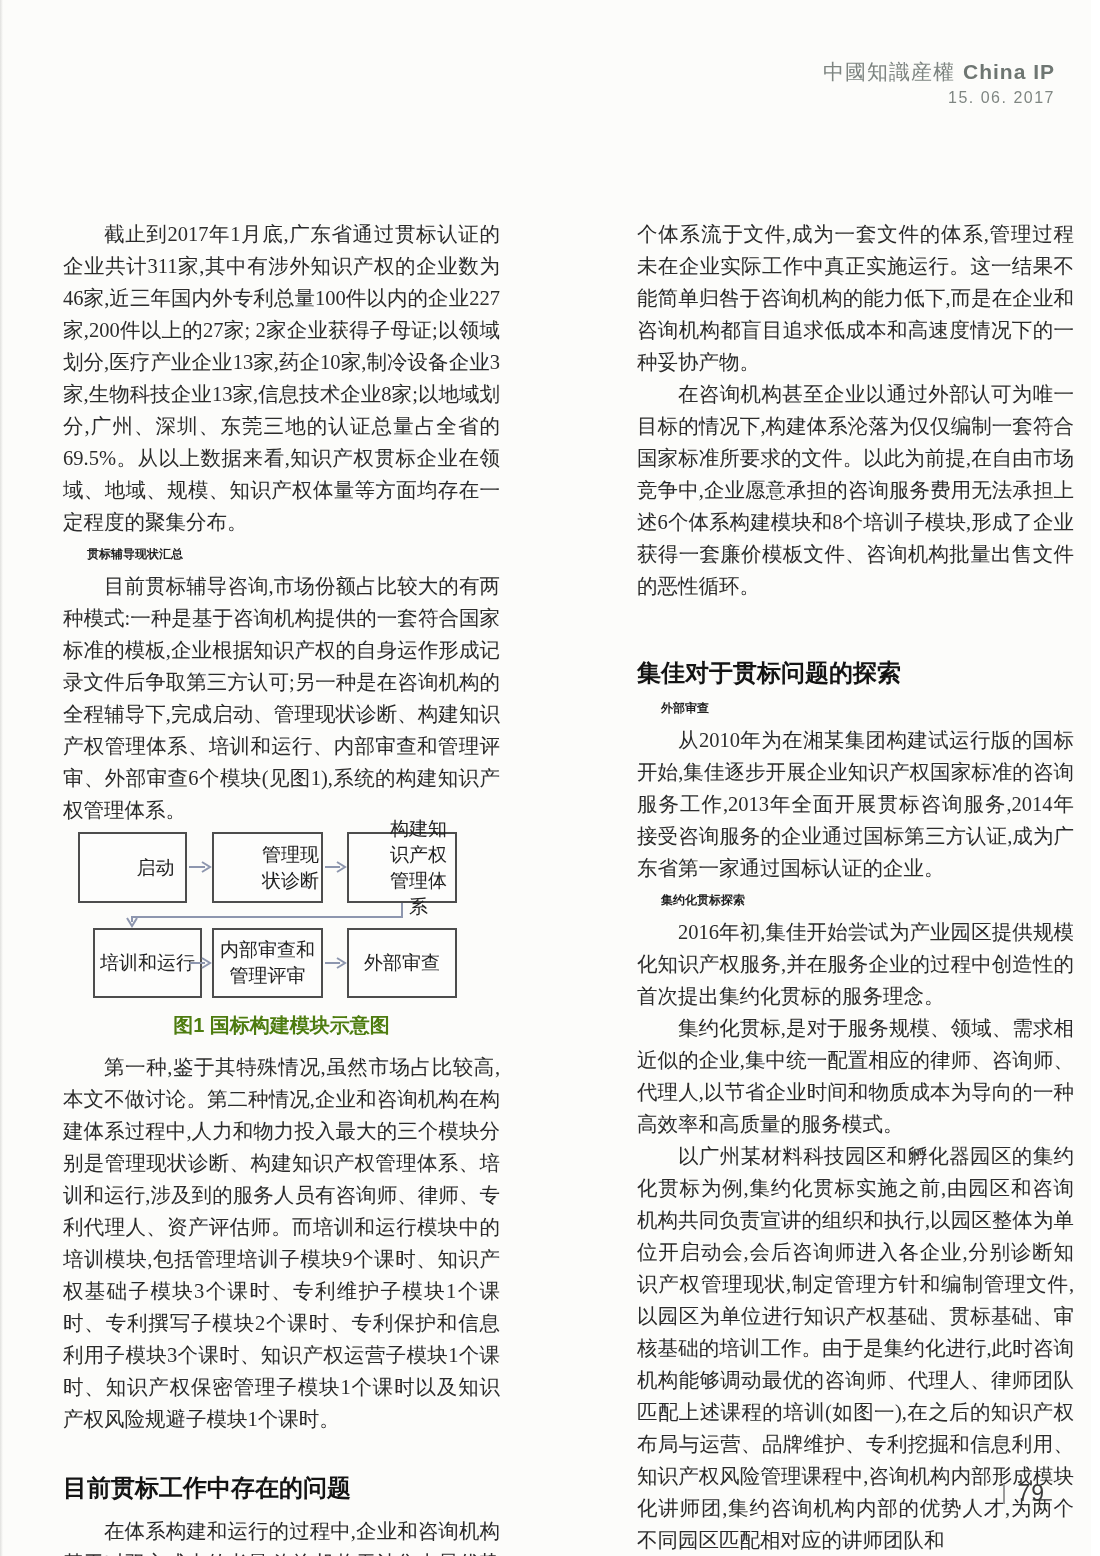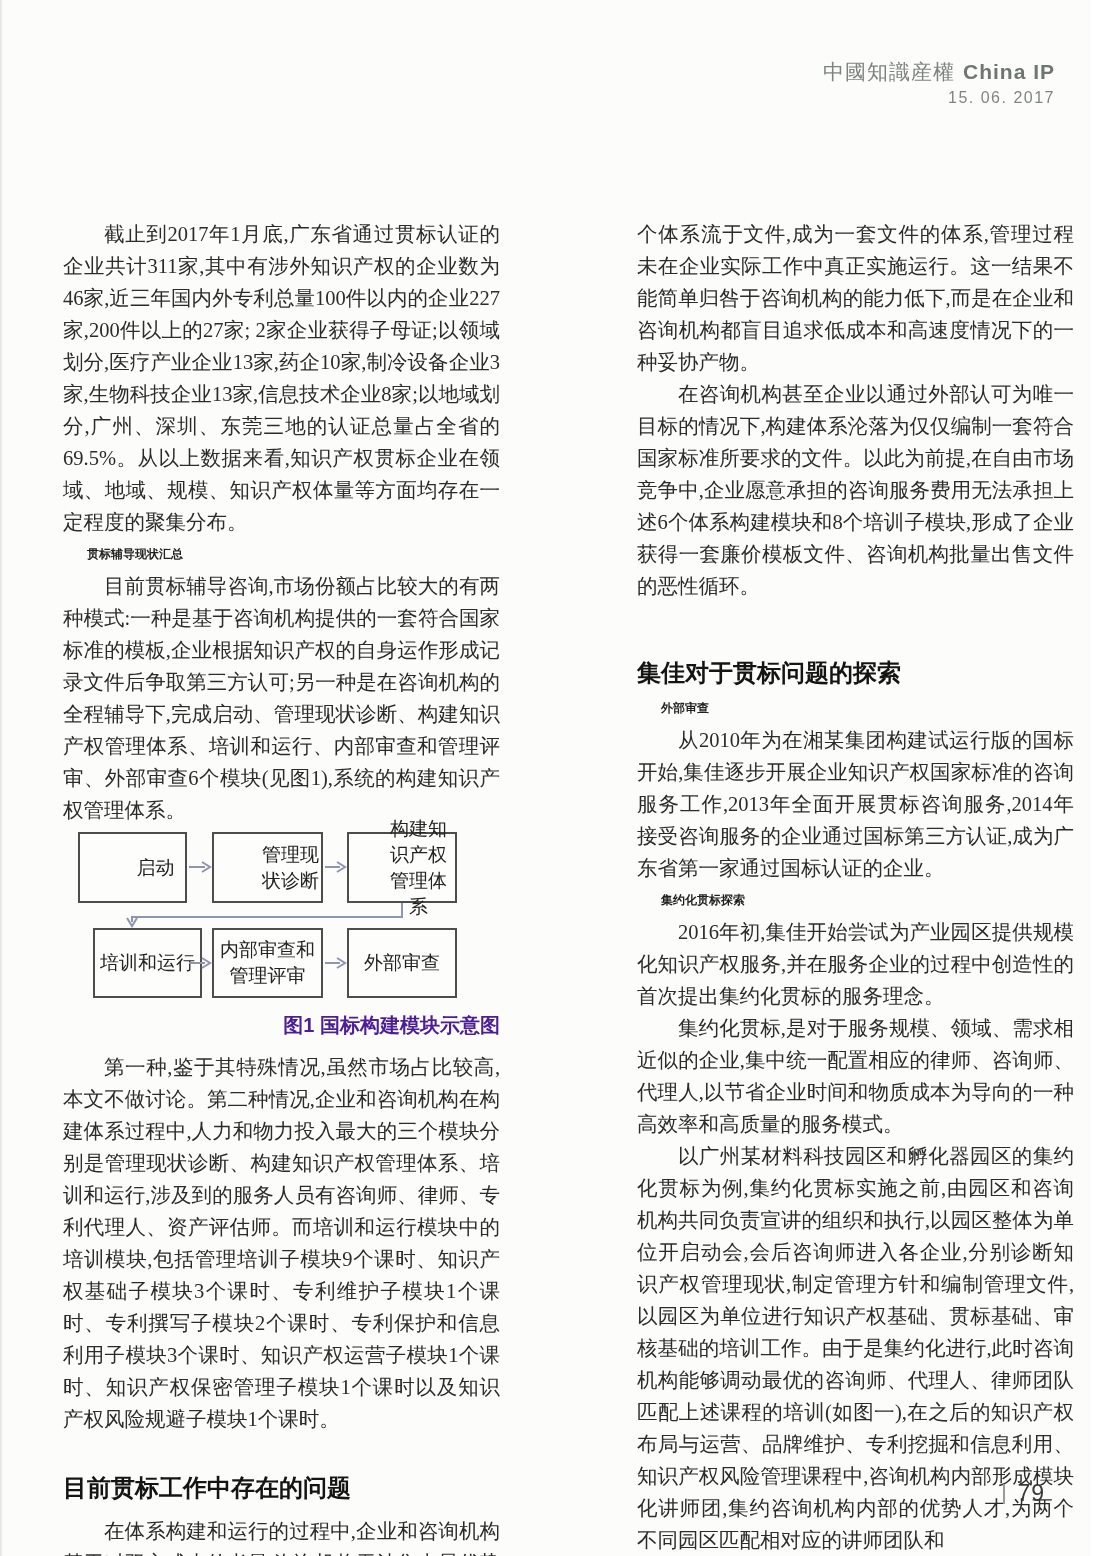--- a/index.html
+++ b/index.html
@@ -51,23 +51,23 @@
   .b1 { left:15px;  top:0;    width:109px; height:71px;padding-left:48px; }
   .b2 { left:149px; top:0;    width:111px; height:71px;padding-left:48px; }
   .b3 { left:284px; top:0;    width:110px; height:71px;padding-left:35px; }
   .b4 { left:30px;  top:96px; width:109px; height:70px; }
   .b5 { left:149px; top:96px; width:111px; height:70px; }
   .b6 { left:284px; top:96px; width:110px; height:70px; }
   .fline { position:absolute; background:#8d96ae; }
   .chev { position:absolute; width:12px; height:12px; }
   .chev svg { display:block; }
   .fig-caption {
-    margin-top:9px; text-align:right;
+    margin-top:9px; text-align:center;
     font-family:"Liberation Sans","DejaVu Sans",sans-serif;
-    font-weight:bold; font-size:20px; color:#4c1d95; text-indent:0;
+    font-weight:bold; font-size:20px; color:#4d7c0f; text-indent:0;
   }
   
   .footer {
     position:absolute; right:46px; top:1480px;
     display:flex; align-items:center; gap:12px;
     font-family:"Liberation Sans","DejaVu Sans",sans-serif;
   }
   .pagebar { width:2px; height:20px; background:#9b9b9b; }
   .pagenum { font-size:23px; color:#3a3a3a; letter-spacing:1px; }
 </style>

